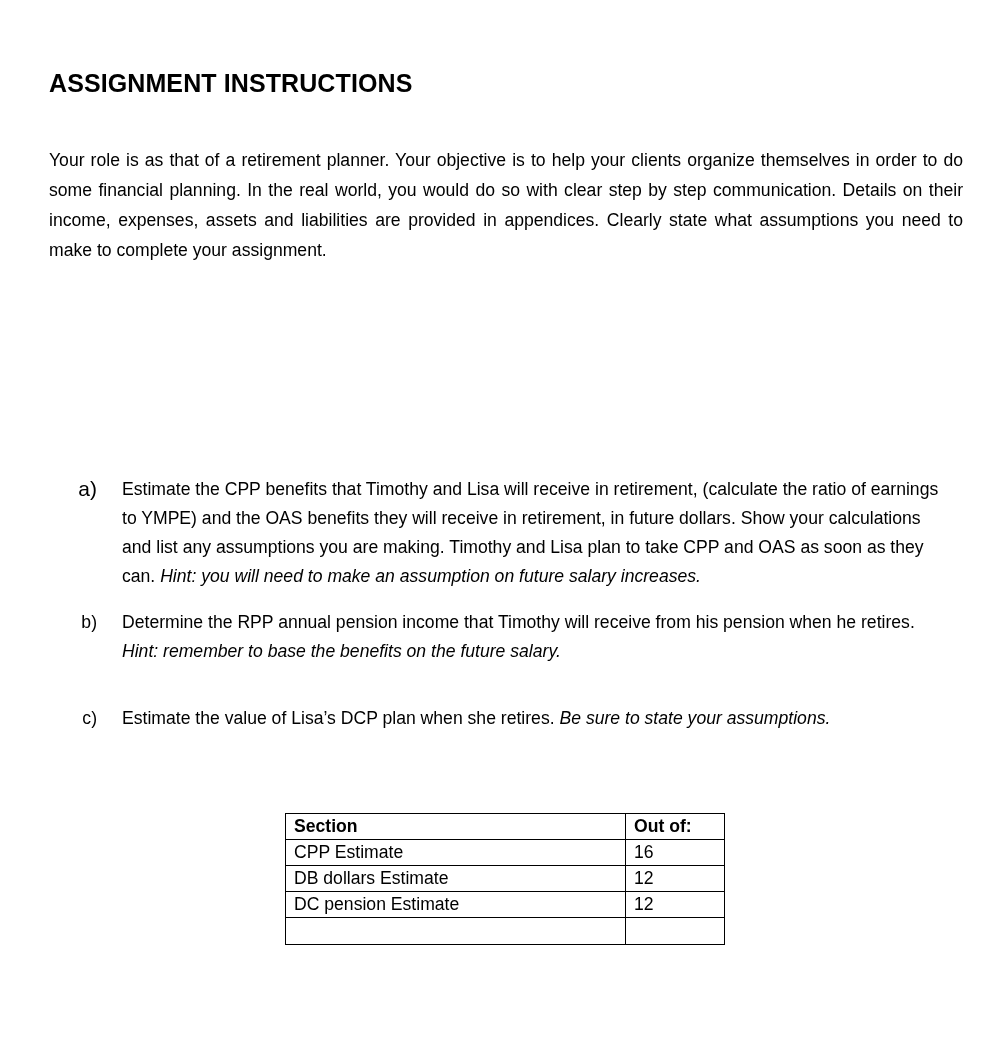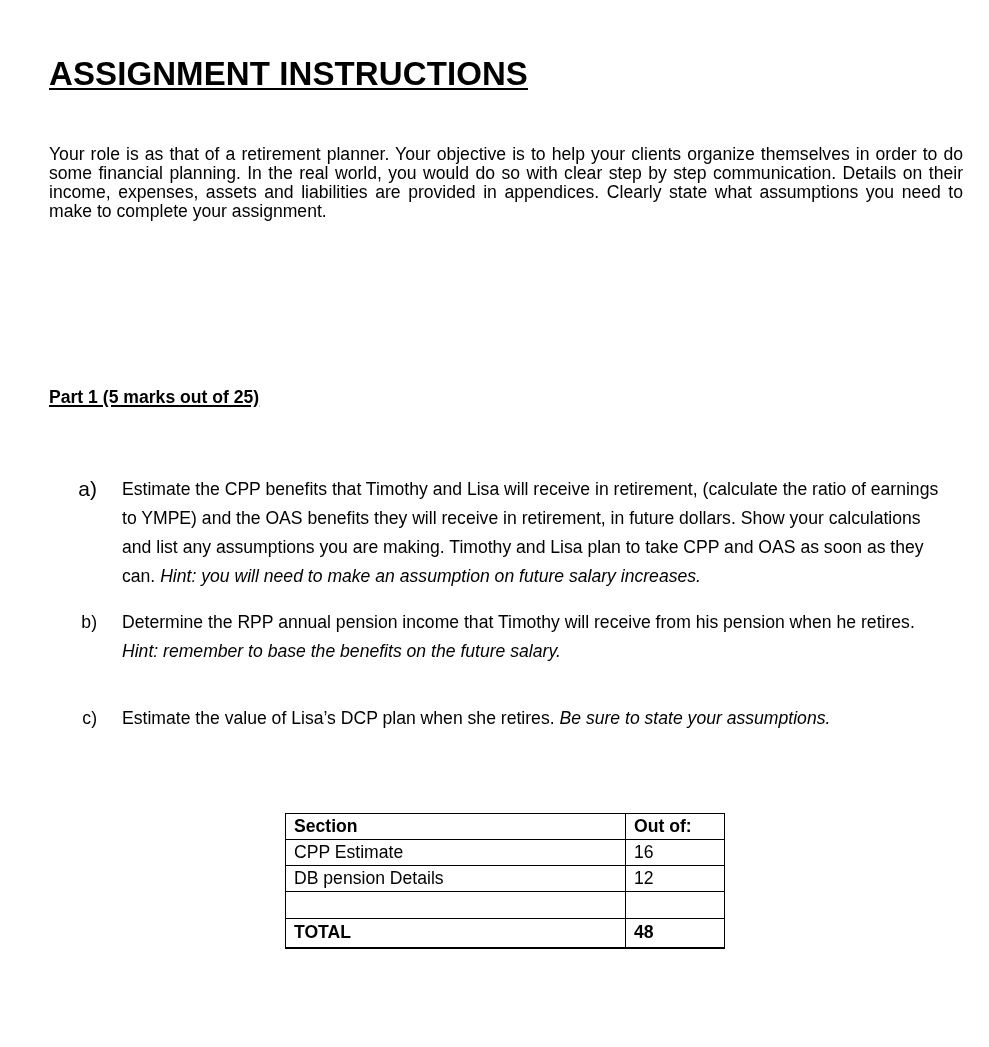--- a/index.html
+++ b/index.html
@@ -21,36 +21,35 @@
     left: 0;
     top: 0;
     width: 989px;
     height: 1047px;
   }
 
   
   .doc-title {
     position: absolute;
     left: 49px;
-    top: 33px;
-    font-size: 33px;
+    top: 52px;
+    font-size: 25px;
     font-weight: bold;
     letter-spacing: 0.1px;
     line-height: 1.15;
-    text-decoration: underline;
     text-underline-offset: 3px;
     text-decoration-thickness: 2px;
     white-space: nowrap;
   }
 
   
   .para {
     position: absolute;
     font-size: 17.6px;
-    line-height: 19px;
+    line-height: 30px;
     color: #000;
   }
   .para-intro {
     left: 49px;
     top: 127px;
     width: 914px;
     text-align: justify;
     text-justify: inter-word;
   }
   .para-complete {
@@ -156,21 +155,20 @@
 </head>
 <body>
 
 <div class="page">
 
   <h1 class="doc-title">ASSIGNMENT INSTRUCTIONS</h1>
 
   <p class="para para-intro">Your role is as that of a retirement planner. Your objective is to help your clients organize themselves in order to do some financial planning. In the real world, you would do so with clear step by step communication. Details on their income, expenses, assets and liabilities are provided in appendices. Clearly state what assumptions you need to make to complete your assignment.</p>
 
 
-  <div class="part-heading">Part 1 (5 marks out of 25)</div>
 
   <div class="qlist">
 
     <div class="qmarker big" id="qa-marker">a)</div>
     <div class="qbody" id="qa-body">
       <span>Estimate the CPP benefits that Timothy and Lisa will receive in retirement, (calculate the ratio of earnings to YMPE) and the OAS benefits they will receive in retirement, in future dollars. Show your calculations and list any assumptions you are making.  Timothy and Lisa plan to take CPP and OAS as soon as they can. </span><em class="hint">Hint: you will need to make an assumption on future salary increases.</em>
     </div>
 
     <div class="qmarker" id="qb-marker">b)</div>
     <div class="qbody" id="qb-body">
@@ -195,28 +193,28 @@
           <th>Section</th>
           <th>Out of:</th>
         </tr>
       </thead>
       <tbody>
         <tr>
           <td>CPP Estimate</td>
           <td>16</td>
         </tr>
         <tr>
-          <td>DB pension Details</td>
+          <td>DB dollars Estimate</td>
+          <td>12</td>
+        </tr>
+        <tr>
+          <td>DC pension Estimate</td>
           <td>12</td>
         </tr>
         <tr class="blank-row">
           <td></td>
           <td></td>
         </tr>
-        <tr class="total-row">
-          <td>TOTAL</td>
-          <td>48</td>
-        </tr>
       </tbody>
     </table>
   </div>
 
 </div>
 
 </body></html>

